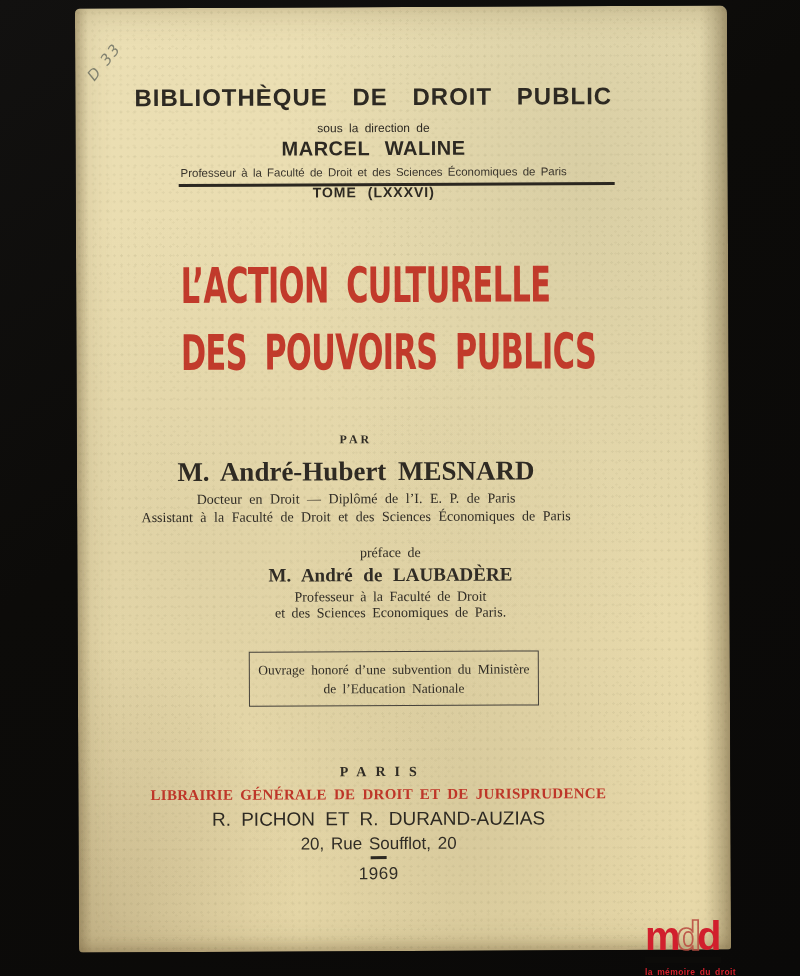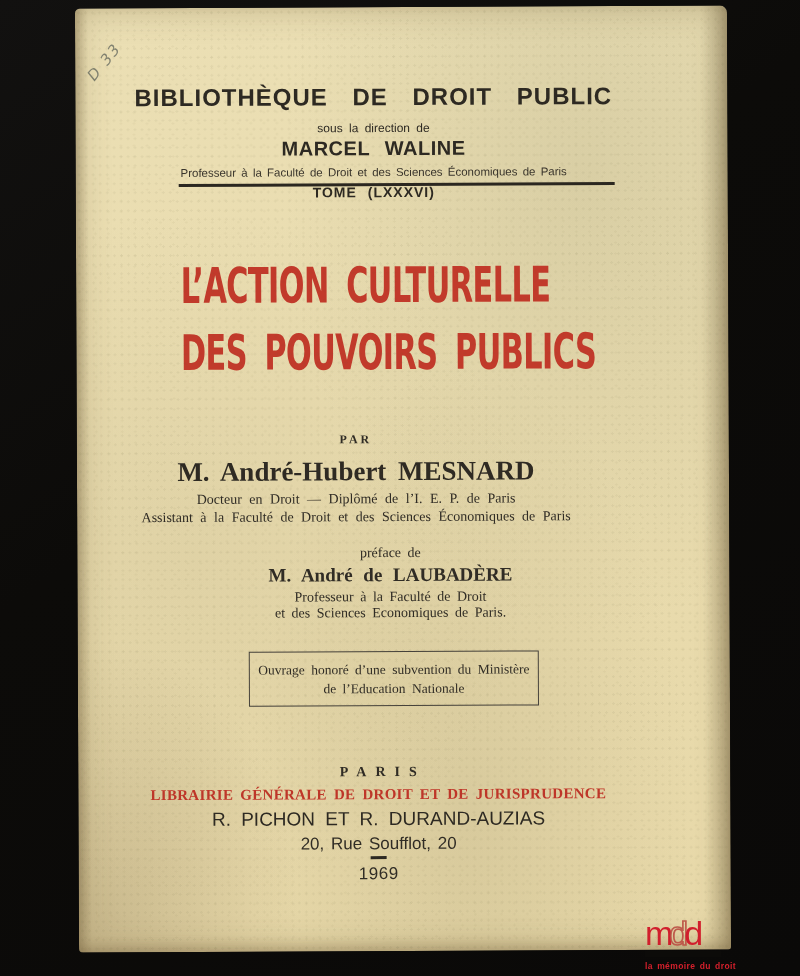--- a/index.html
+++ b/index.html
@@ -68,21 +68,21 @@
   .imprint{left:0;right:52px;top:757px;height:125px;}
   .imprint > div{position:absolute;left:0;right:0;text-align:center;}
   .imp-city{top:0;font-weight:700;font-size:14px;letter-spacing:9px;padding-left:9px;}
   .imp-pub{top:22px;font-weight:700;font-size:15px;word-spacing:3px;letter-spacing:0.3px;color:#bf3629;}
   .imp-firm{top:44px;font-family:"Liberation Sans",sans-serif;font-size:19px;word-spacing:5px;color:#2d2922;}
   .imp-addr{top:70px;font-family:"Liberation Sans",sans-serif;font-size:17px;word-spacing:2px;}
   .imp-dash{top:92px;left:50% !important;right:auto !important;margin-left:-8px;width:16px;height:3px;background:#2b2822;}
   .imp-year{top:100px;font-family:"Liberation Sans",sans-serif;font-size:17px;letter-spacing:0.5px;}
   
   .watermark{position:absolute;left:645px;top:916px;width:112px;z-index:5;}
-  .mdd{font-family:"Liberation Sans",sans-serif;font-weight:400;font-size:34px;line-height:1;letter-spacing:-4px;color:#d11f2d;white-space:nowrap;}
+  .mdd{font-family:"Liberation Sans",sans-serif;font-weight:700;font-size:40px;line-height:1;letter-spacing:-4px;color:#d11f2d;white-space:nowrap;}
   .wm-outline{color:transparent;-webkit-text-stroke:1.7px rgba(186,78,66,0.9);}
   .mdd-bar{width:76px;height:6px;background:#0c0b09;margin-top:1px;}
   .mdd-caption{margin-top:4px;font-family:"Liberation Sans",sans-serif;font-weight:700;font-size:8.5px;letter-spacing:0.4px;word-spacing:1.5px;color:#d3202c;white-space:nowrap;}
 </style>
 </head>
 <body>
 
 <div class="page">
   <div class="pencil">D 33</div>
 

